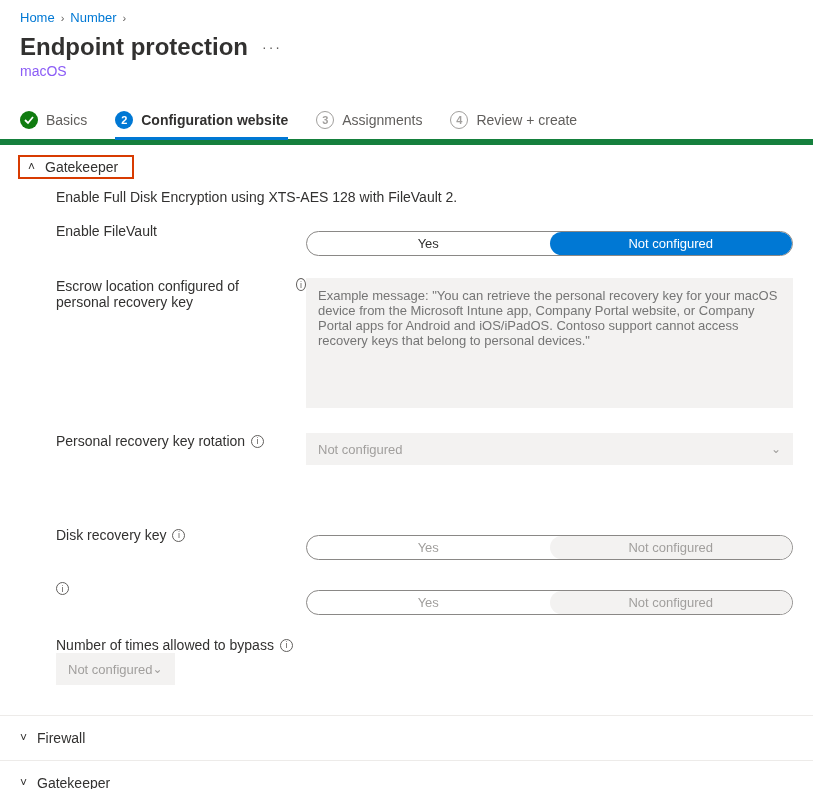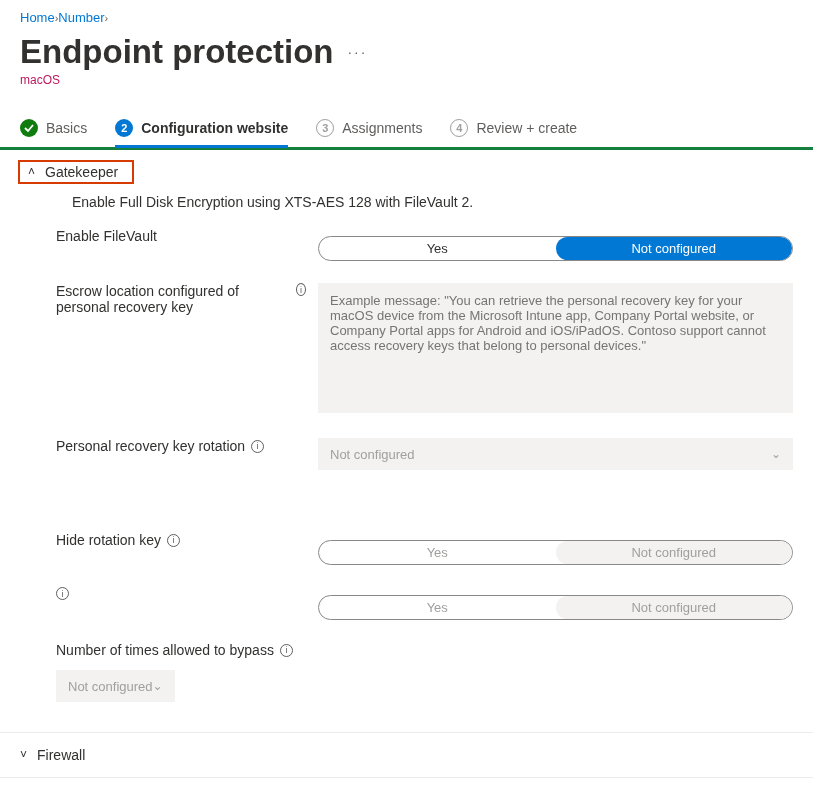--- a/index.html
+++ b/index.html
@@ -6,40 +6,41 @@
   body {
     font-family: "Segoe UI", -apple-system, sans-serif;
     font-size: 14px;
     color: #323130;
     background: #fff;
     width: 813px;
   }
   .breadcrumb {
     display: flex;
     align-items: center;
+    gap: 6px;
     padding: 10px 20px 6px;
     font-size: 13px;
   }
   .breadcrumb a { color: #0078d4; text-decoration: none; cursor: pointer; }
   .breadcrumb-sep { color: #605e5c; font-size: 11px; }
   .title-row {
     display: flex;
     align-items: center;
     gap: 14px;
     padding: 2px 20px 0;
   }
-  .title-row h1 { font-size: 33px; font-weight: 600; }
+  .title-row h1 { font-size: 24px; font-weight: 600; }
   .title-row .more { color: #605e5c; cursor: pointer; letter-spacing: 2px; }
-  .subtitle { padding: 2px 20px 24px; color: #be185d; font-size: 12px; }
+  .subtitle { padding: 2px 20px 24px; color: #8b5cf6; font-size: 14px; }
 
   .wizard-tabs {
     display: flex;
     gap: 28px;
     padding: 0 20px;
-    border-bottom: 3px solid #15803d;
+    border-bottom: 6px solid #15803d;
   }
   .wizard-tab {
     display: flex;
     align-items: center;
     gap: 8px;
     padding: 8px 0 10px;
     cursor: pointer;
     color: #605e5c;
     position: relative;
   }
@@ -74,26 +75,25 @@
   .section-header.highlight {
     outline: 2px solid #d83b01;
     outline-offset: -6px;
     width: fit-content;
     padding-right: 24px;
     margin: 6px 14px;
     padding: 8px 20px 8px 14px;
   }
   .chevron { font-size: 12px; color: #323130; }
   .section-body { padding: 0 20px 30px 56px; }
-  .desc { margin: 6px 16px 18px; }
+  .desc { margin: 6px 0 18px; }
 
   .form-row {
     display: flex;
     align-items: flex-start;
-    gap: 12px;
     margin-bottom: 22px;
   }
   .form-row .label-col { width: 250px; display: flex; align-items: center; gap: 6px; }
   .info-icon {
     width: 13px; height: 13px; border: 1px solid #605e5c; border-radius: 50%;
     display: inline-flex; align-items: center; justify-content: center;
     font-size: 9px; color: #605e5c;
   }
   .control-col { flex: 1; }
 
@@ -223,21 +223,21 @@
           <span>Not configured</span>
           <span class="chev">⌄</span>
         </div>
       </div>
     </div>
 
     <div style="height:40px"></div>
 
     <div class="form-row">
       <div class="label-col">
-        <span>Hide rotation key</span>
+        <span>Disk recovery key</span>
         <span class="info-icon">i</span>
       </div>
       <div class="control-col">
         <div class="pill-toggle disabled">
           <div class="opt">Yes</div>
           <div class="opt">Not configured</div>
         </div>
       </div>
     </div>
 

